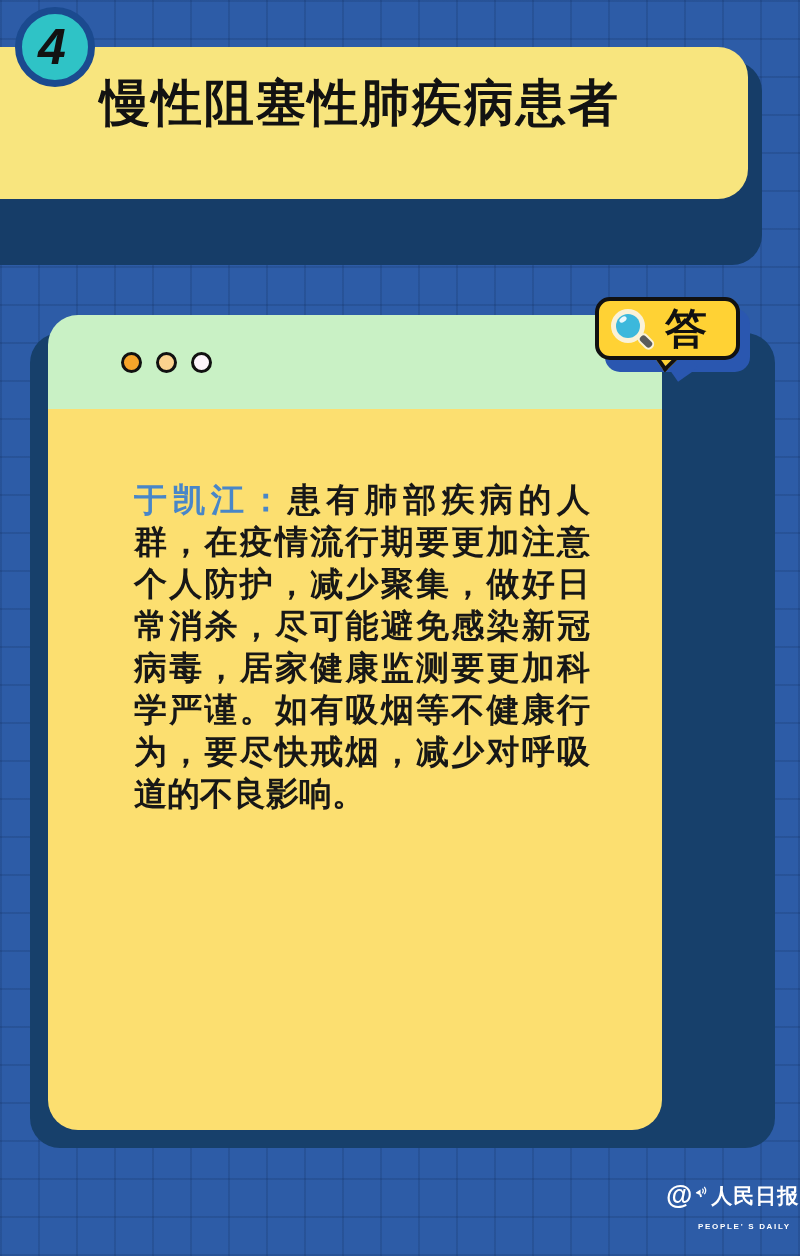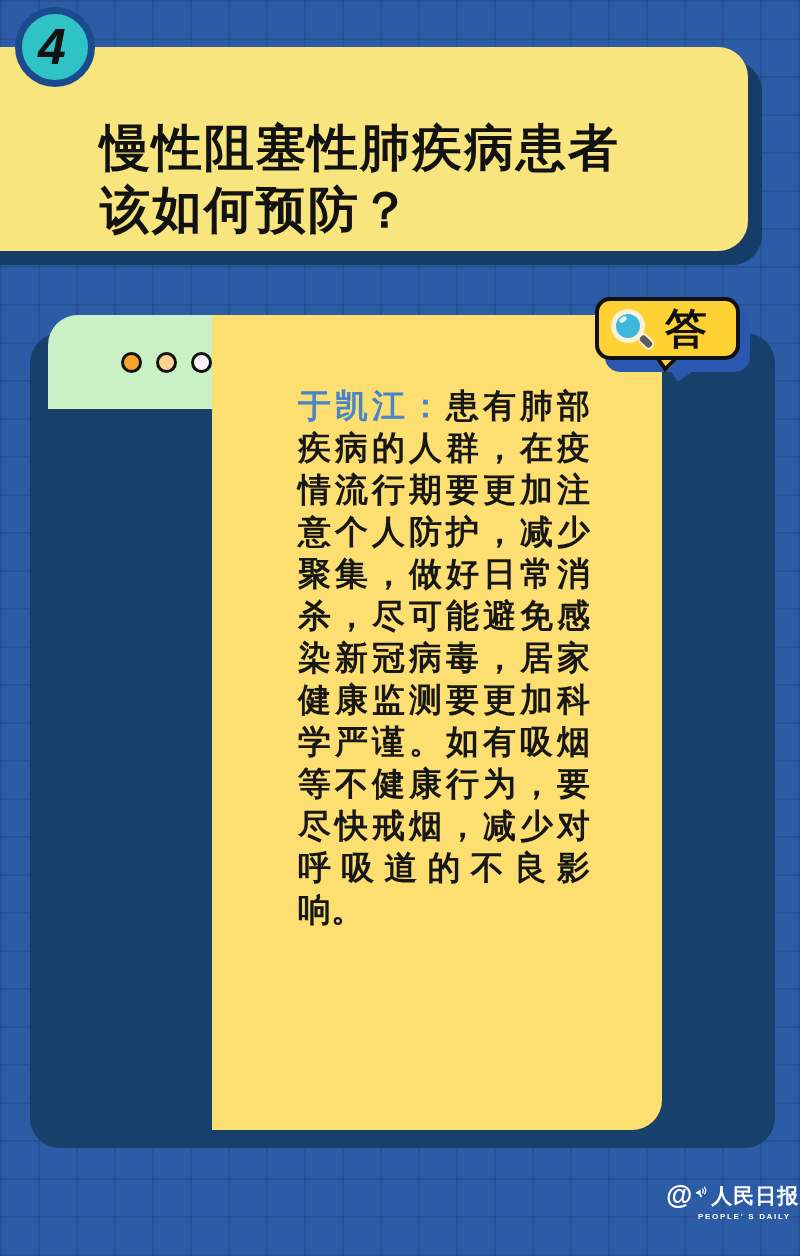--- a/index.html
+++ b/index.html
@@ -17,24 +17,24 @@
 
   
   .header-shadow {
     position: absolute; left: 0; top: 61px;
     width: 762px; height: 204px;
     background: #163d68;
     border-radius: 0 30px 30px 0;
   }
   .header-box {
     position: absolute; left: 0; top: 47px;
-    width: 748px; height: 204px;
+    width: 748px; height: 152px;
     background: #f8e57e;
     border-radius: 0 30px 30px 0;
-    padding: 70px 0 0 100px;
+    padding: 25px 0 0 100px;
   }
   .header-title {
     font-size: 50px; line-height: 62px;
     font-weight: 900; color: #121212;
     letter-spacing: 2px;
   }
   .number-badge {
     position: absolute; left: 15px; top: 7px;
     width: 80px; height: 80px;
     background: #2fc3c6;
@@ -51,21 +51,21 @@
     position: absolute; left: 30px; top: 333px;
     width: 745px; height: 815px;
     background: #17406b;
     border-radius: 30px;
   }
   .card {
     position: absolute; left: 48px; top: 315px;
     width: 614px; height: 815px;
     border-radius: 30px;
     overflow: hidden;
-    display: flex; flex-direction: row;
+    display: flex; flex-direction: column;
   }
   .card-header {
     height: 94px;
     background: #c9f1c5;
     display: flex; align-items: center;
     padding-left: 73px;
     gap: 14px;
   }
   .dot {
     width: 21px; height: 21px;
@@ -152,32 +152,31 @@
   .logo {
     position: absolute; left: 666px; top: 1180px;
     color: #fff;
   }
   .logo-row { display: flex; align-items: center; gap: 3px; }
   .logo-at { font-size: 27px; font-weight: 700; }
   .logo-mega { width: 13px; height: 14px; margin-top: -10px; }
   .logo-cn { font-size: 21px; font-weight: 900; letter-spacing: 1px; text-align: center; }
   .logo-en {
     font-size: 8px; font-weight: 700;
-    letter-spacing: 1.7px; margin-top: 1px; padding-left: 32px;
+    letter-spacing: 1.7px; margin-top: 11px; padding-left: 32px;
     white-space: nowrap;
   }
 </style>
 </head>
 <body>
 
 <div class="header-shadow"></div>
 <div class="header-box">
   <div class="header-title">
     <div>慢性阻塞性肺疾病患者</div>
-    <div>该如何预防？</div>
   </div>
 </div>
 <div class="number-badge">
   <span>4</span>
 </div>
 
 <div class="card-shadow"></div>
 <div class="card">
   <div class="card-header">
     <div class="dot" style="background-color: rgb(246, 164, 42);"></div>

